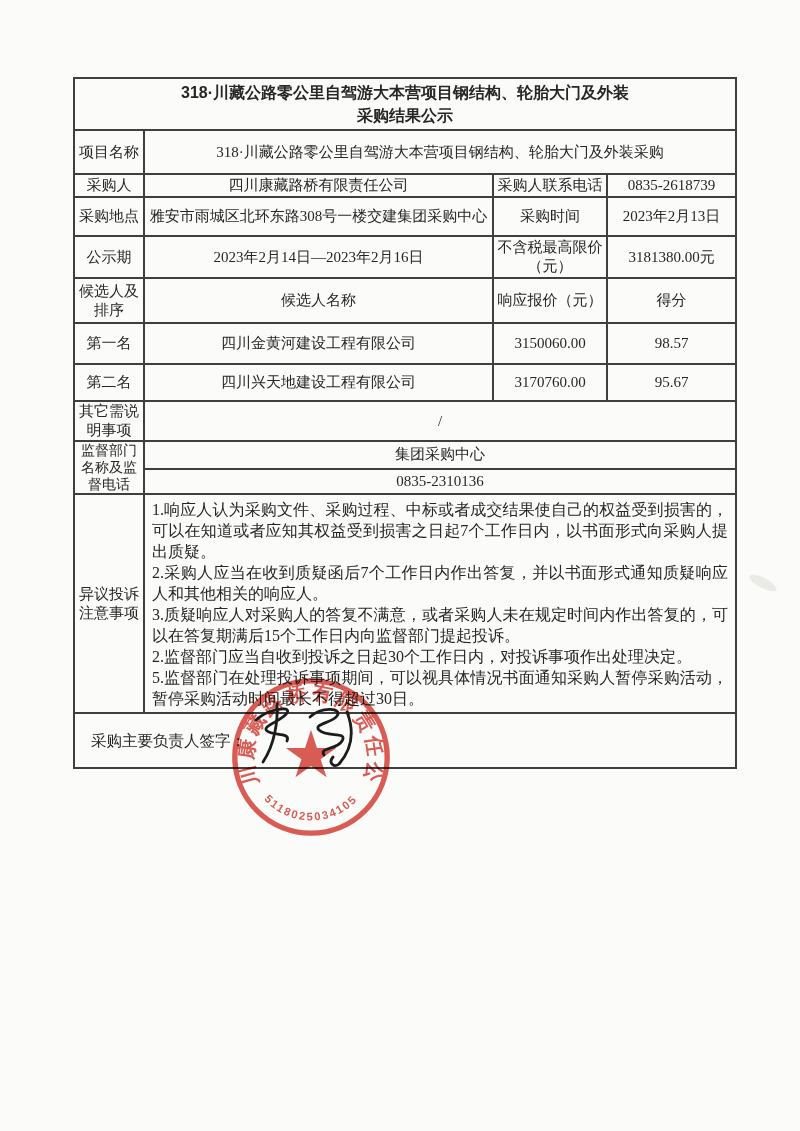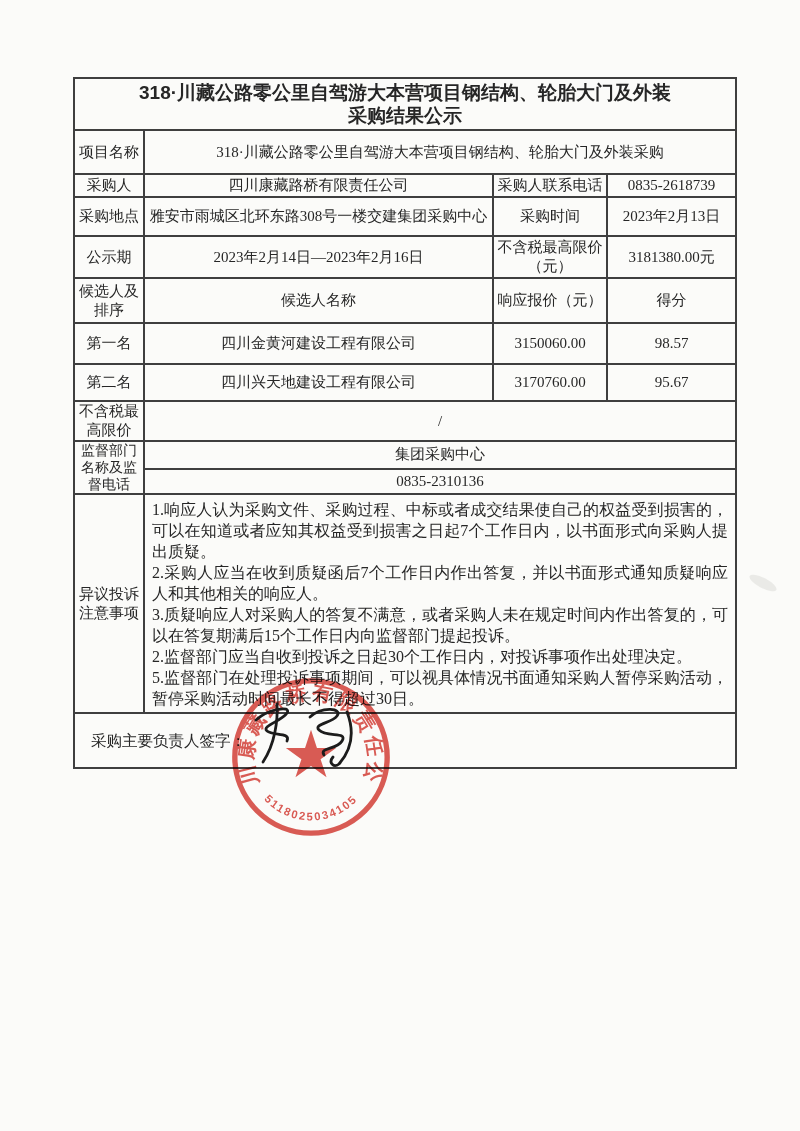--- a/index.html
+++ b/index.html
@@ -21,21 +21,21 @@
   }
   td{
     border:2px solid var(--border);
     text-align:center;vertical-align:middle;
     font-size:15px;line-height:19px;
     padding:1px 2px;
     word-break:break-all;
   }
   .title-cell{
     font-family:"Liberation Sans","DejaVu Sans",sans-serif;
-    font-weight:bold;font-size:19px;line-height:23px;
+    font-weight:bold;font-size:16px;line-height:23px;
     padding:2px 10px;
   }
   .label-cell{padding:0 3px;}
   .left-justify{
     text-align:justify;text-align-last:auto;
     font-size:16px;line-height:21px;
     padding:4px 7px 3px 7px;
     vertical-align:middle;
   }
   .supervision-label{font-size:14px;line-height:17px;margin-left:24px;}
@@ -113,21 +113,21 @@
       <td>3150060.00</td>
       <td>98.57</td>
     </tr>
     <tr style="height:37px">
       <td class="label-cell">第二名</td>
       <td>四川兴天地建设工程有限公司</td>
       <td>3170760.00</td>
       <td>95.67</td>
     </tr>
     <tr style="height:40px">
-      <td class="label-cell">不含税最高限价</td>
+      <td class="label-cell">其它需说明事项</td>
       <td colspan="3">/</td>
     </tr>
     <tr style="height:27px">
       <td rowspan="2" class="label-cell supervision-label">监督部门名称及监督电话</td>
       <td colspan="3">集团采购中心</td>
     </tr>
     <tr style="height:25px">
       <td colspan="3">0835-2310136</td>
     </tr>
     <tr style="height:197px">

